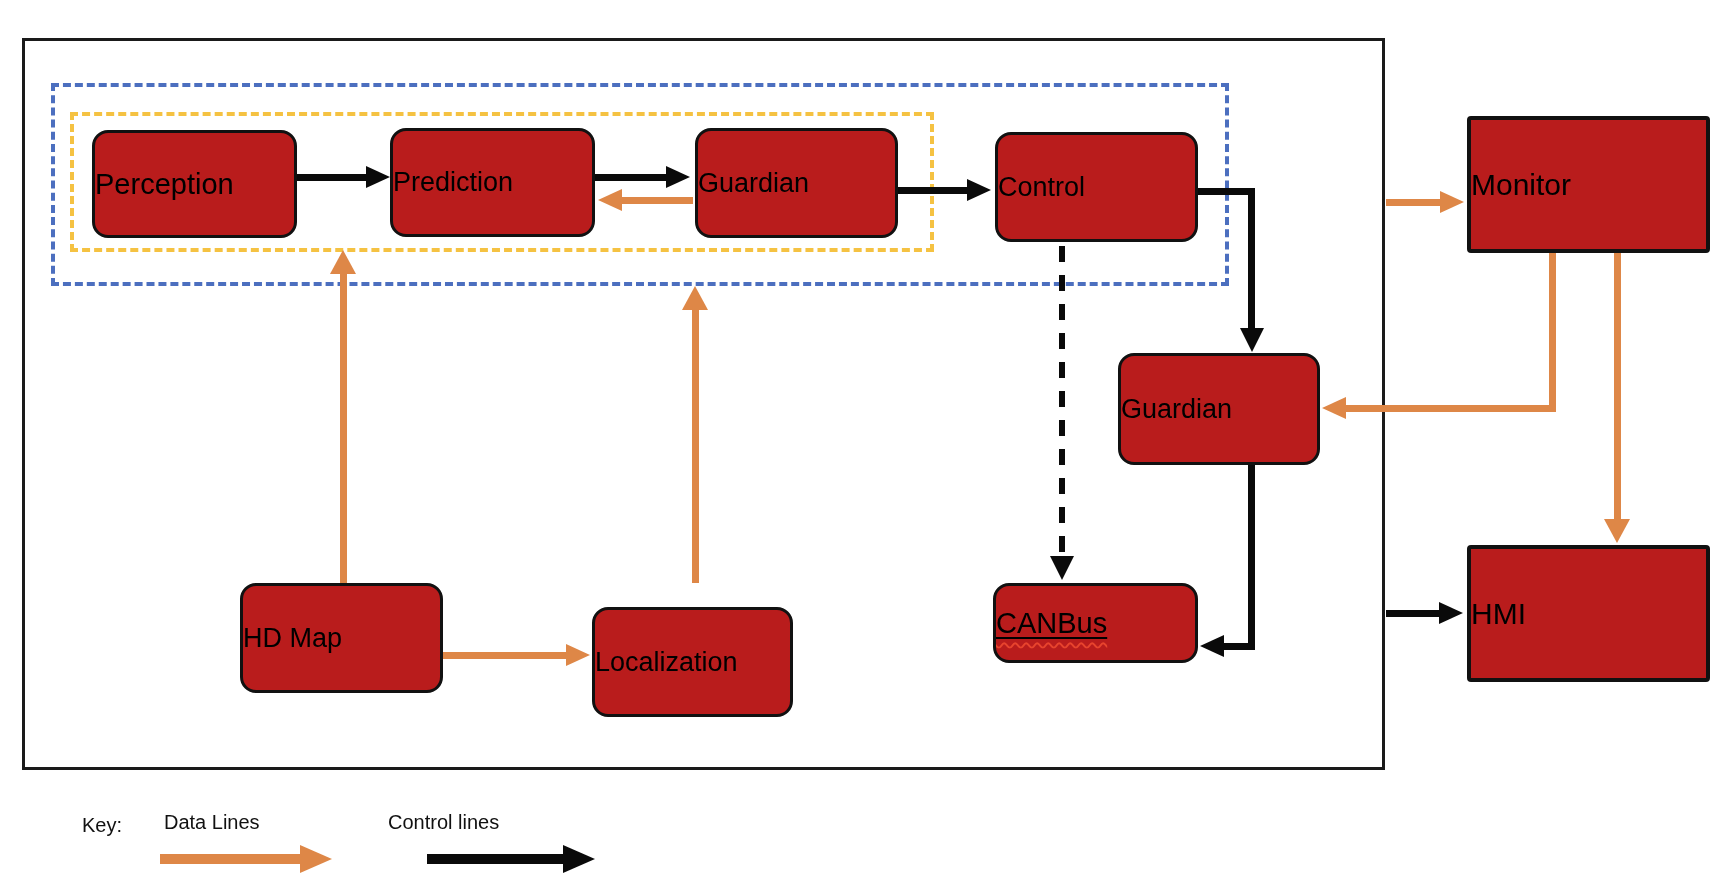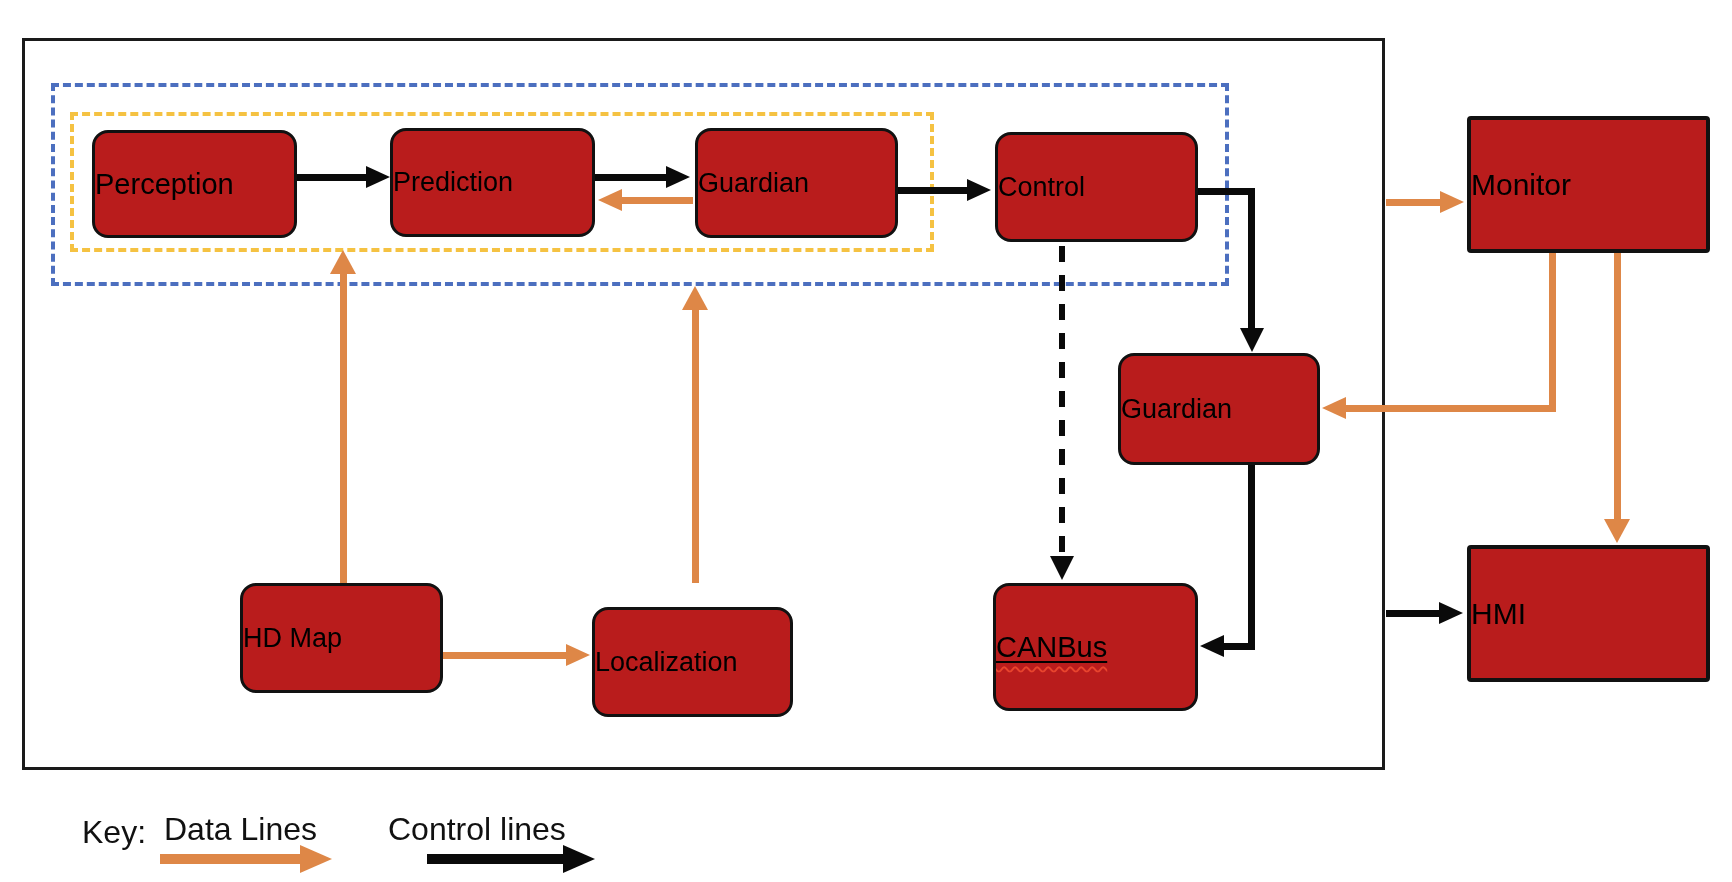--- a/index.html
+++ b/index.html
@@ -18,21 +18,21 @@
     position:absolute;background:#b91c1c;border:3px solid #111;border-radius:16px;
     display:flex;align-items:center;box-sizing:border-box;
     font-size:27px;z-index:3;
   }
   .node.big{border-width:4px;border-radius:4px;font-size:30px;}
   .n-perception{left:92px;top:130px;width:205px;height:108px;font-size:29px;}
   .n-prediction{left:390px;top:128px;width:205px;height:109px;}
   .n-planning{left:695px;top:128px;width:203px;height:110px;}
   .n-control{left:995px;top:132px;width:203px;height:110px;}
   .n-guardian{left:1118px;top:353px;width:202px;height:112px;}
-  .n-canbus{left:993px;top:583px;width:205px;height:128px;font-size:29px;}
+  .n-canbus{left:993px;top:583px;width:205px;height:80px;font-size:29px;}
   .n-hdmap{left:240px;top:583px;width:203px;height:110px;}
   .n-localization{left:592px;top:607px;width:201px;height:110px;}
   .n-monitor{left:1467px;top:116px;width:243px;height:137px;}
   .n-hmi{left:1467px;top:545px;width:243px;height:137px;}
   
   .u-solid{text-decoration:underline;text-decoration-thickness:2px;text-underline-offset:4px;}
   .u-wavy{text-decoration:underline wavy #e8442d;text-decoration-thickness:2px;text-underline-offset:9px;}
   
   .seg{position:absolute;z-index:2;}
   .seg.black{background:#0a0a0a;}
@@ -42,21 +42,21 @@
   .ah.r.black{border-top:11px solid transparent;border-bottom:11px solid transparent;border-left:24px solid #0a0a0a;}
   .ah.r.orange{border-top:11px solid transparent;border-bottom:11px solid transparent;border-left:24px solid #de8747;}
   .ah.l.black{border-top:11px solid transparent;border-bottom:11px solid transparent;border-right:24px solid #0a0a0a;}
   .ah.l.orange{border-top:11px solid transparent;border-bottom:11px solid transparent;border-right:24px solid #de8747;}
   .ah.d.black{border-left:12px solid transparent;border-right:12px solid transparent;border-top:24px solid #0a0a0a;}
   .ah.d.orange{border-left:13px solid transparent;border-right:13px solid transparent;border-top:24px solid #de8747;}
   .ah.u.orange{border-left:13px solid transparent;border-right:13px solid transparent;border-bottom:24px solid #de8747;}
   .ah.key-r.orange{border-top:14px solid transparent;border-bottom:14px solid transparent;border-left:32px solid #de8747;}
   .ah.key-r.black{border-top:14px solid transparent;border-bottom:14px solid transparent;border-left:32px solid #0a0a0a;}
   
-  .legend-text{position:absolute;font-size:32px;color:#111;}
+  .legend-text{position:absolute;font-size:20px;color:#111;}
 </style>
 </head>
 <body>
 
 <div id="canvas">
 
   <div class="abs outer-box"></div>
   <div class="abs blue-group"></div>
   <div class="abs yellow-group"></div>
 

